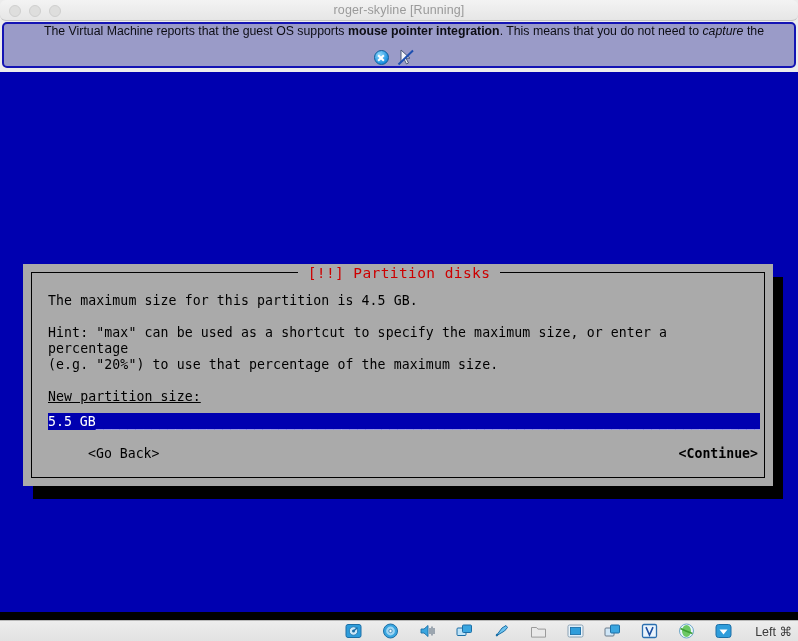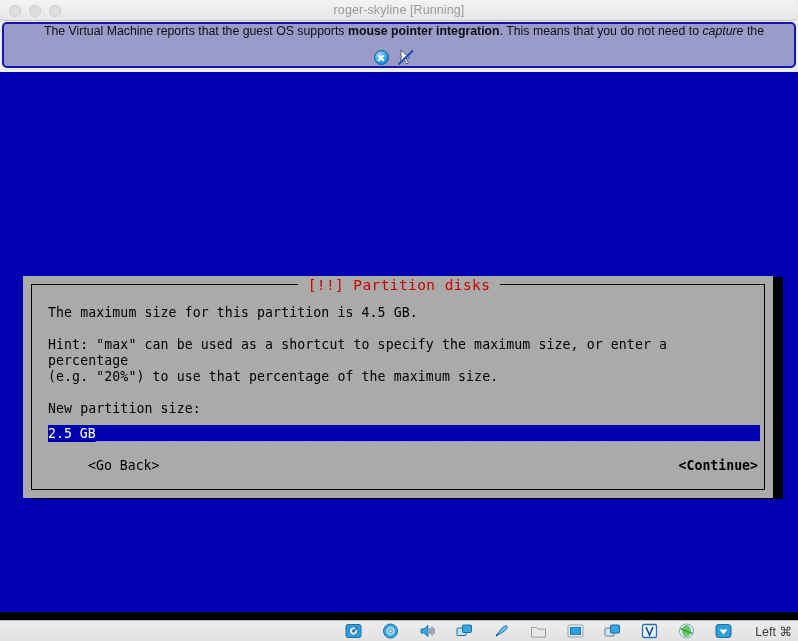--- a/index.html
+++ b/index.html
@@ -114,21 +114,21 @@
   
   .dlg-shadow {
     position: absolute;
     top: 205px; left: 33px;
     width: 750px;
     height: 222px;
     background: #000000;
   }
   .dialog {
     position: absolute;
-    top: 204px; left: 23px;
+    top: 192px; left: 23px;
     width: 750px;
     height: 222px;
     background: #aaaaaa;
     padding: 0;
   }
   .dlg-inner {
     position: absolute;
     top: 8px; left: 8px;
     width: 734px;
     height: 206px;
@@ -154,21 +154,21 @@
     position: absolute;
     top: 20px; left: 16px;
     width: 702px;
     font-family: "DejaVu Sans Mono", monospace;
     font-size: 13.2px;
     line-height: 16px;
     color: #000000;
     letter-spacing: 0.1px;
   }
   .dlg-p { margin-bottom: 16px; white-space: pre-wrap; }
-  .dlg-p.tight { margin-bottom: 4px; }
+  .dlg-p.tight { margin-bottom: 4px; text-decoration: underline; }
 
   
   .input-row {
     position: absolute;
     top: 140px; left: 16px;
     width: 712px;
     height: 17px;
     background: #0000b0;
     font-family: "DejaVu Sans Mono", monospace;
     font-size: 13.2px;
@@ -274,21 +274,21 @@
         </div>
 
         <div class="dlg-body">
           <div class="dlg-p">The maximum size for this partition is 4.5 GB.</div>
           <div class="dlg-p">Hint: "max" can be used as a shortcut to specify the maximum size, or enter a percentage
 (e.g. "20%") to use that percentage of the maximum size.</div>
           <div class="dlg-p tight">New partition size:</div>
         </div>
 
         <div class="input-row">
-          <span class="input-val">2.5 GB</span><span class="input-caret">_</span><span class="input-fill">________________________________________________________________________________________</span>
+          <span class="input-val">5.5 GB</span><span class="input-caret">_</span><span class="input-fill">________________________________________________________________________________________</span>
         </div>
 
         <div class="btn-row">
           <span class="go-back">&lt;Go Back&gt;</span>
           <span class="cont">&lt;Continue&gt;</span>
         </div>
       </div>
     </div>
 
   </div>

